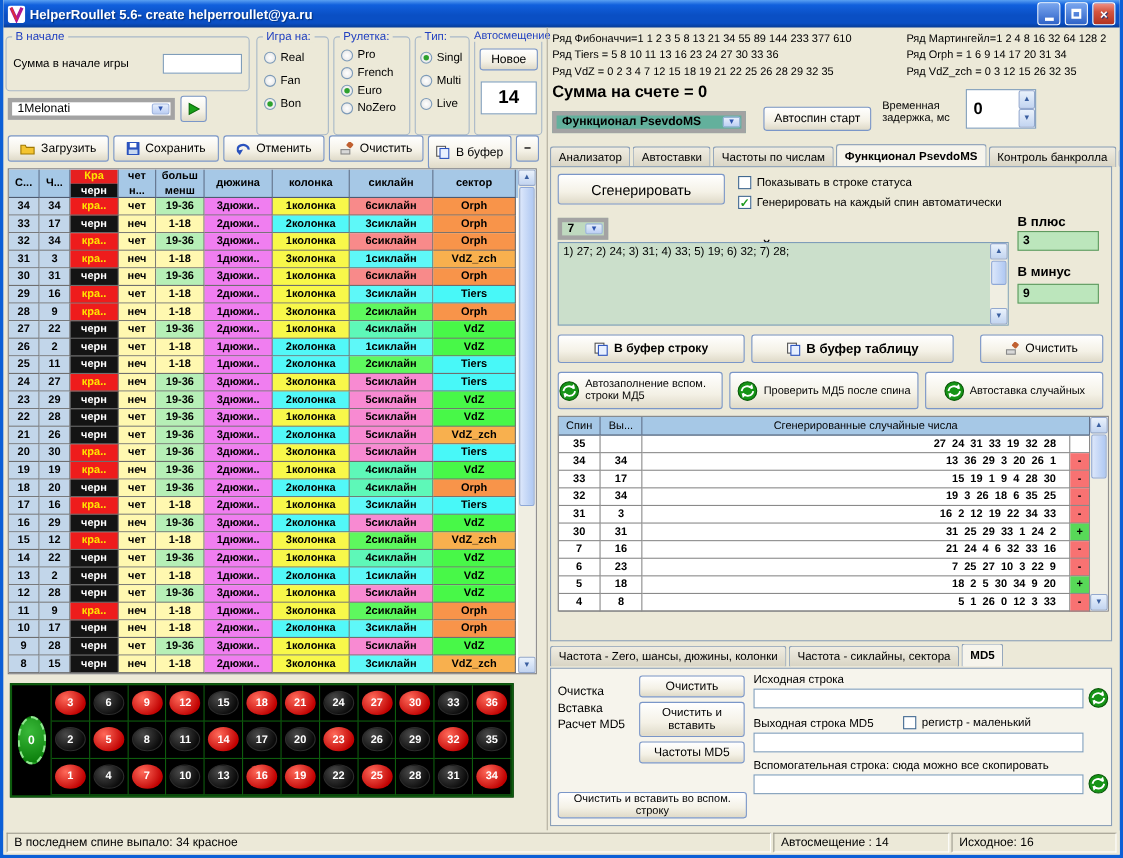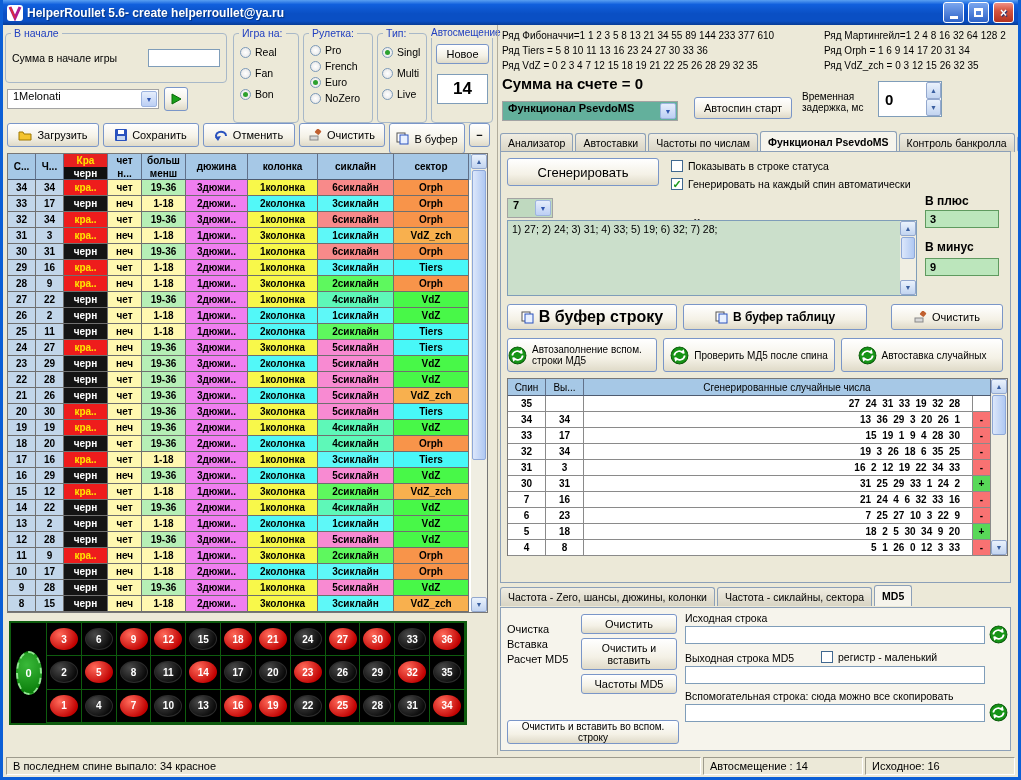--- a/index.html
+++ b/index.html
@@ -24,21 +24,21 @@
   .cap{position:absolute;top:-7px;left:5px;background:#ECE9D8;padding:0 3px;color:#2140C0;white-space:nowrap;font-size:10.5px}
   .lbl{font-size:10.5px}
   .radio-row{display:flex;align-items:center;gap:4px;cursor:default;font-size:10.5px}
   .rd{width:11px;height:11px;border-radius:50%;border:1px solid #7C9AB8;background:radial-gradient(#fff,#e2e2e2);position:relative;flex:0 0 auto}
   .rd.on::after{content:"";position:absolute;left:2px;top:2px;width:5px;height:5px;border-radius:50%;background:#2DA12D}
   .cb{width:12px;height:12px;border:1px solid #406890;background:#fff;display:inline-flex;align-items:center;justify-content:center;
       color:#1E9A1E;font-size:11px;font-weight:bold;flex:0 0 auto}
   .btn{display:inline-flex;align-items:center;justify-content:center;gap:5px;border:1px solid #7A96C8;border-radius:3px;
        background:linear-gradient(180deg,#fff,#F4F1E6 60%,#DFDAC8);font-size:11px;cursor:default}
   .tin{border:1px solid #7F9DB9;background:#fff;height:18px;font-family:"Liberation Sans",sans-serif;font-size:11px;padding:0 3px}
-  .combo{position:relative;border:1px solid #a3a3a3;background:#fff;display:flex;padding:0 18px 0 5px;font-size:11px}
+  .combo{position:relative;border:4px solid #a3a3a3;background:#fff;display:flex;padding:0 18px 0 5px;font-size:11px}
   .combo .arrow{position:absolute;right:1px;top:1px;bottom:1px;width:16px;border:1px solid #9DB4E0;border-radius:2px;
        background:linear-gradient(180deg,#E6EEFC,#BCCFF4);display:flex;align-items:center;justify-content:center;
        color:#2F55B0;font-size:7px}
   
   .htable{position:absolute;left:4px;top:128px;width:481px;height:460px;background:#fff;border:1px solid #777;overflow:hidden}
   .hhead,.hrow{display:grid;grid-template-columns:28px 28px 44px 34px 44px 62px 70px 76px 75px}
   .hhead{height:26px;background:#A6C8E6;font-weight:bold;font-size:10px}
   .hh{border-right:1px solid #61718A;border-bottom:1px solid #4E5B70;display:flex;align-items:center;justify-content:center;text-align:center;overflow:hidden}
   .hh.split{flex-direction:column;justify-content:stretch;padding:0}
   .hh.split span{display:block;width:100%;height:13px;line-height:13px}
@@ -763,21 +763,21 @@
             <div style="flex:1"></div>
             <div class="sb-btn">▼</div>
           </div>
         </div>
 
         <span class="abs" style="left:424px;top:42px;font-size:12px;font-weight:bold">В плюс</span>
         <div class="valbox" style="left:424px;top:58px;width:74px">3</div>
         <span class="abs" style="left:424px;top:88px;font-size:12px;font-weight:bold">В минус</span>
         <div class="valbox" style="left:424px;top:106px;width:74px">9</div>
 
-        <button class="btn abs" style="left:6px;top:152px;width:170px;height:26px;font-size:16px;font-weight:bold">
+        <button class="btn abs" style="left:6px;top:152px;width:170px;height:26px;font-size:11px;font-weight:bold">
           <svg width="13" height="13">
               <rect x="1" y="1" width="8" height="9" fill="#fff" stroke="#555"></rect>
               <rect x="4" y="3" width="8" height="9" fill="#E8F0FF" stroke="#2A52BE"></rect>
             </svg>
           <span>В буфер строку</span>
           </button>
         <button class="btn abs" style="left:182px;top:152px;width:184px;height:26px;font-size:12px;font-weight:bold">
           <svg width="13" height="13">
               <rect x="1" y="1" width="8" height="9" fill="#fff" stroke="#555"></rect>
               <rect x="4" y="3" width="8" height="9" fill="#E8F0FF" stroke="#2A52BE"></rect>

